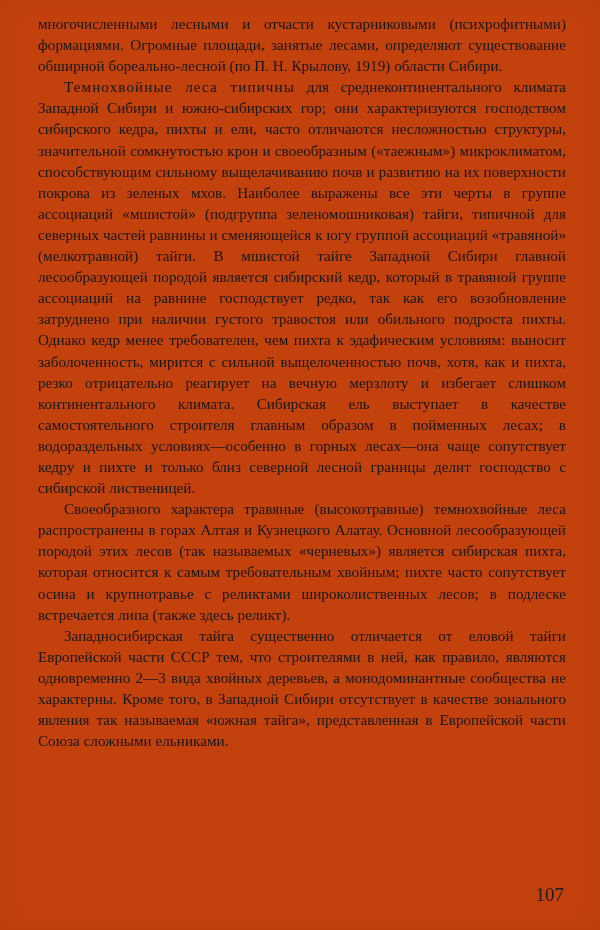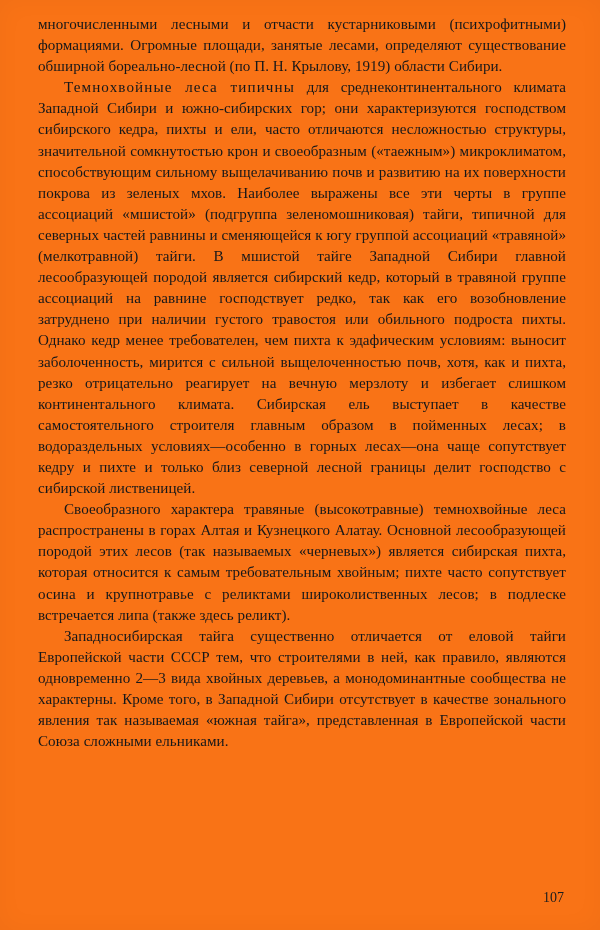--- a/index.html
+++ b/index.html
@@ -13,21 +13,21 @@
     font-family: "Liberation Serif", "DejaVu Serif", serif;
     color: #1a1a1a;
     position: relative;
     overflow: hidden;
   }
   .page {
     position: absolute;
     left: 0; top: 0;
     width: 600px;
     height: 930px;
-    background: #f97316;
+    background: #c2410c;
   }
   .text-column {
     position: absolute;
     left: 38px;
     top: 14px;
     width: 528px;
   }
   p {
     margin: 0;
     font-size: 15.1px;
@@ -48,21 +48,21 @@
     word-spacing: 1px;
   }
   .spaced-2 {
     letter-spacing: 1.1px;
     margin-top: 9px;
   }
   .page-number {
     position: absolute;
     right: 36px;
     bottom: 24px;
-    font-size: 14px;
+    font-size: 19px;
     color: #1a1c1e;
     font-family: "Liberation Serif", "DejaVu Serif", serif;
   }
   
   .edge-shadow {
     position: absolute;
     inset: 0;
     pointer-events: none;
     box-shadow: inset 0 0 26px rgba(0,0,0,0.035);
   }

